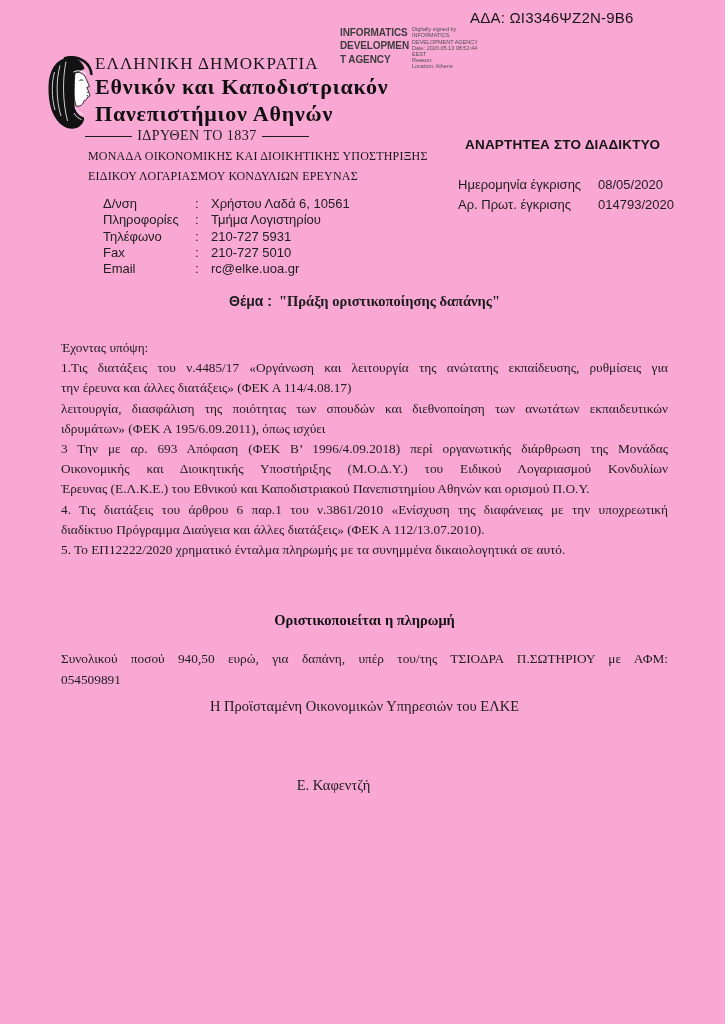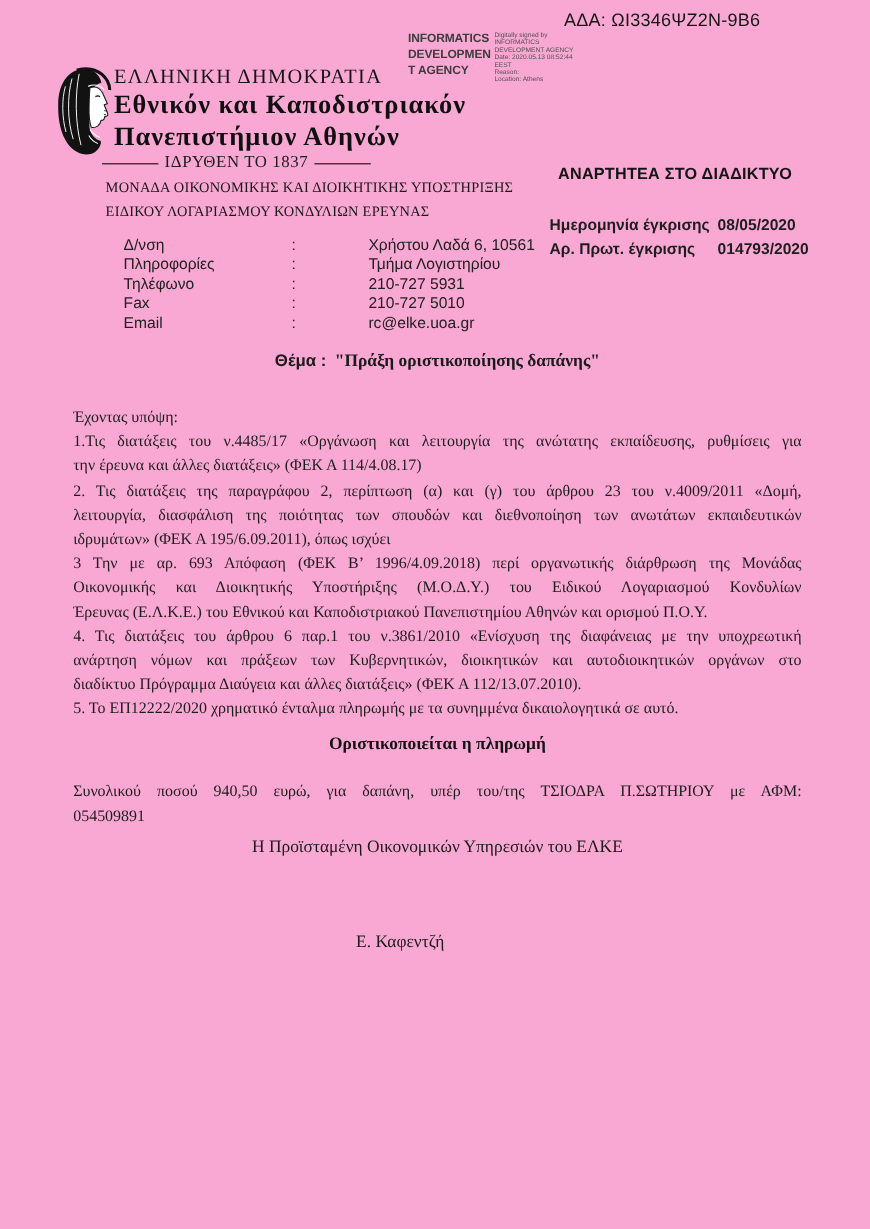--- a/index.html
+++ b/index.html
@@ -32,29 +32,29 @@
   .uni1 { top:74px; } .uni2 { top:101px; }
   .founded { left:85px; top:128px; width:224px; display:flex; align-items:center;
              font-size:14px; letter-spacing:.5px; color:#1a1a1a; }
   .founded .rule { flex:1; border-top:1.4px solid #1c1c1c; }
   .founded .txt { padding:0 5px; white-space:nowrap; }
   .unit { left:88px; font-size:12px; letter-spacing:.2px; color:#181818; }
   .unit1 { top:149px; } .unit2 { top:169px; }
 
   
   .contact { left:103px; top:196px; font-size:13px; color:#202020; }
-  .contact .row { display:flex; height:16.3px; align-items:baseline;gap:48px; }
+  .contact .row { display:flex; height:16.3px; align-items:baseline; }
   .contact .lbl { width:92px; }
   .contact .sep { width:16px; }
 
   
   .posting-title { left:465px; top:137px; font-size:13.5px; font-weight:bold;
                    letter-spacing:.2px; color:#141414; }
   .posting { left:458px; top:174px; font-size:13px; color:#1d1d1d; }
-  .posting .row { display:flex; height:20.6px; align-items:flex-end;font-weight:bold; }
+  .posting .row { display:flex; height:20.6px; align-items:center; }
   .posting .lbl { width:140px; }
 
   
   .subject { left:61px; top:292px; width:607px; text-align:center; }
   .subject .s-lbl { font-weight:bold; font-size:14px; }
   .subject .s-title { font-weight:bold; font-size:14.5px; margin-left:7px;
                       font-family:"Liberation Serif","DejaVu Serif",serif; }
 
   
   .body-lines { left:61px; top:338px; width:607px; font-size:13.3px; color:#1c1c1c; }
@@ -165,28 +165,26 @@
   </div>
 
   <div class="abs subject">
     <span class="s-lbl sans">Θέμα :</span><span class="s-title">"Πράξη οριστικοποίησης δαπάνης"</span>
   </div>
 
   <div class="abs body-lines" id="body-lines">
       <div class="doc-line last">Έχοντας υπόψη:</div>
       <div class="doc-line">1.Τις διατάξεις του ν.4485/17 «Οργάνωση και λειτουργία της ανώτατης εκπαίδευσης, ρυθμίσεις για</div>
       <div class="doc-line last">την έρευνα και άλλες διατάξεις» (ΦΕΚ Α 114/4.08.17)</div>
-      <div class="doc-line">2. Τις διατάξεις της παραγράφου 2, περίπτωση (α) και (γ) του άρθρου 23 του ν.4009/2011 «Δομή,</div>
       <div class="doc-line">λειτουργία, διασφάλιση της ποιότητας των σπουδών και διεθνοποίηση των ανωτάτων εκπαιδευτικών</div>
       <div class="doc-line last">ιδρυμάτων» (ΦΕΚ Α 195/6.09.2011), όπως ισχύει</div>
       <div class="doc-line">3 Την με αρ. 693 Απόφαση (ΦΕΚ Β’ 1996/4.09.2018) περί οργανωτικής διάρθρωση της Μονάδας</div>
       <div class="doc-line">Οικονομικής και Διοικητικής Υποστήριξης (Μ.Ο.Δ.Υ.) του Ειδικού Λογαριασμού Κονδυλίων</div>
       <div class="doc-line last">Έρευνας (Ε.Λ.Κ.Ε.) του Εθνικού και Καποδιστριακού Πανεπιστημίου Αθηνών και ορισμού Π.Ο.Υ.</div>
       <div class="doc-line">4. Τις διατάξεις του άρθρου 6 παρ.1 του ν.3861/2010 «Ενίσχυση της διαφάνειας με την υποχρεωτική</div>
-      <div class="doc-line">ανάρτηση νόμων και πράξεων των Κυβερνητικών, διοικητικών και αυτοδιοικητικών οργάνων στο</div>
       <div class="doc-line last">διαδίκτυο Πρόγραμμα Διαύγεια και άλλες διατάξεις» (ΦΕΚ Α 112/13.07.2010).</div>
       <div class="doc-line last">5. Το ΕΠ12222/2020 χρηματικό ένταλμα πληρωμής με τα συνημμένα δικαιολογητικά σε αυτό.</div>
     </div>
 
   <div class="abs fin-heading">Οριστικοποιείται η πληρωμή</div>
   <div class="abs fin-lines" id="finalization-lines">
       <div class="doc-line">Συνολικού ποσού 940,50 ευρώ, για δαπάνη, υπέρ του/της ΤΣΙΟΔΡΑ Π.ΣΩΤΗΡΙΟΥ με ΑΦΜ:</div>
       <div class="doc-line last">054509891</div>
     </div>
 

